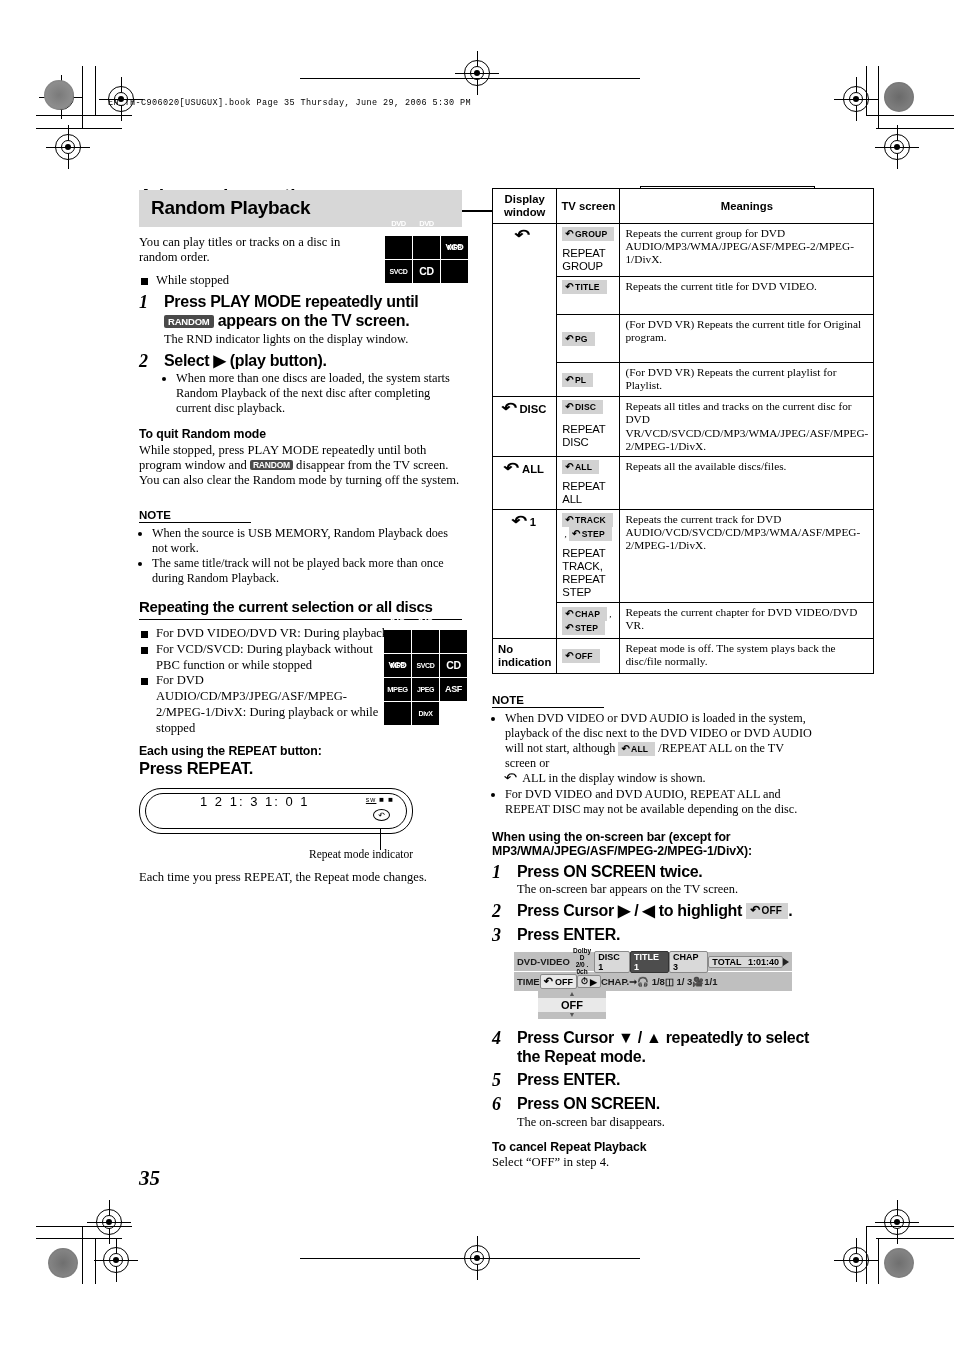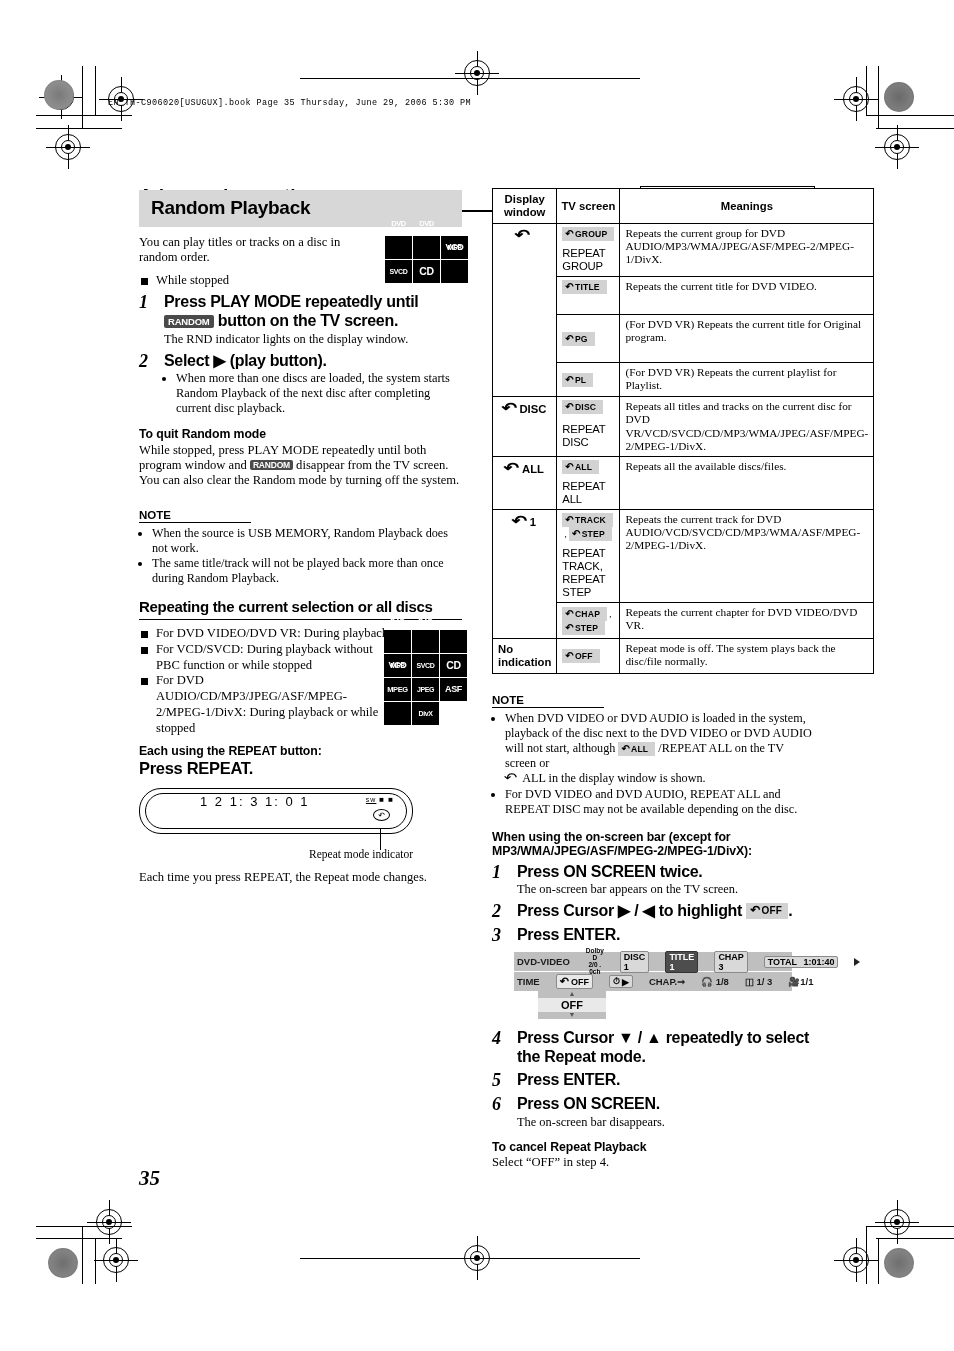--- a/index.html
+++ b/index.html
@@ -206,21 +206,21 @@
   
   .rarrow{
     display:inline-block; font-size:15px; line-height:1;
     transform:scaleX(1.25); margin-right:4px;
   }
 
   
   .osbwrap{ position:relative; margin:7px 0 0 22px; width:278px; }
   .osb-row{
     background:#bfbfbf; display:flex; align-items:center;
-    height:19px; padding:0 3px; gap:16px;
+    height:19px; padding:0 3px; gap:0;
   }
   .osb-row.r2{ background:#bfbfbf; margin-top:1px; }
   .osb-cell{
     font-family:"Liberation Sans", sans-serif; font-size:9.5px;
     font-weight:bold; color:#1a1a1a; white-space:nowrap;
   }
   .osb-box{
     background:#d9d9d9; border:1px solid #8a8a8a; border-radius:2px;
     padding:0 3px; font-family:"Liberation Sans", sans-serif;
     font-size:9px; font-weight:bold; display:flex; align-items:center; gap:2px;
@@ -377,21 +377,21 @@
   </div>
 
   <div class="sq-item">While stopped</div>
 
   <div class="step">
     <div class="num">1</div>
     <div class="txt">
       <div class="hd">
         <span>Press PLAY MODE repeatedly until</span><br>
         <span class="randbadge">RANDOM</span>
-        <span>button on the TV screen.</span>
+        <span>appears on the TV screen.</span>
       </div>
       <div class="sub">The RND indicator lights on the display window.</div>
     </div>
   </div>
 
   <div class="step">
     <div class="num">2</div>
     <div class="txt">
       <div class="hd">Select ▶ (play button).</div>
       <ul>

